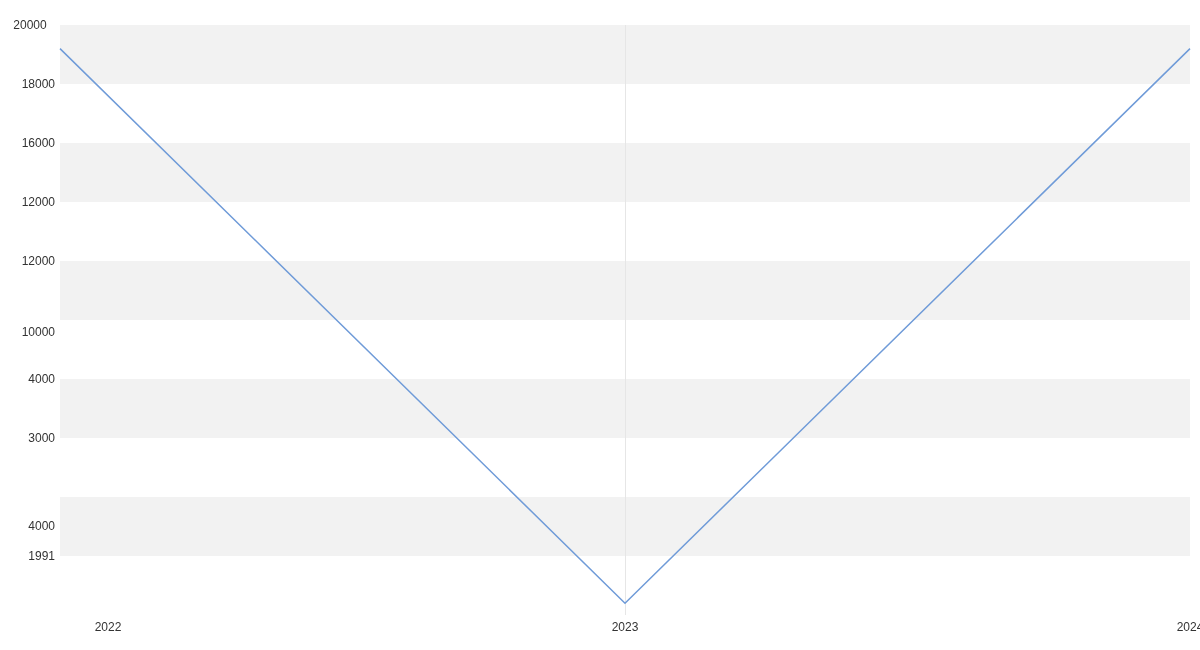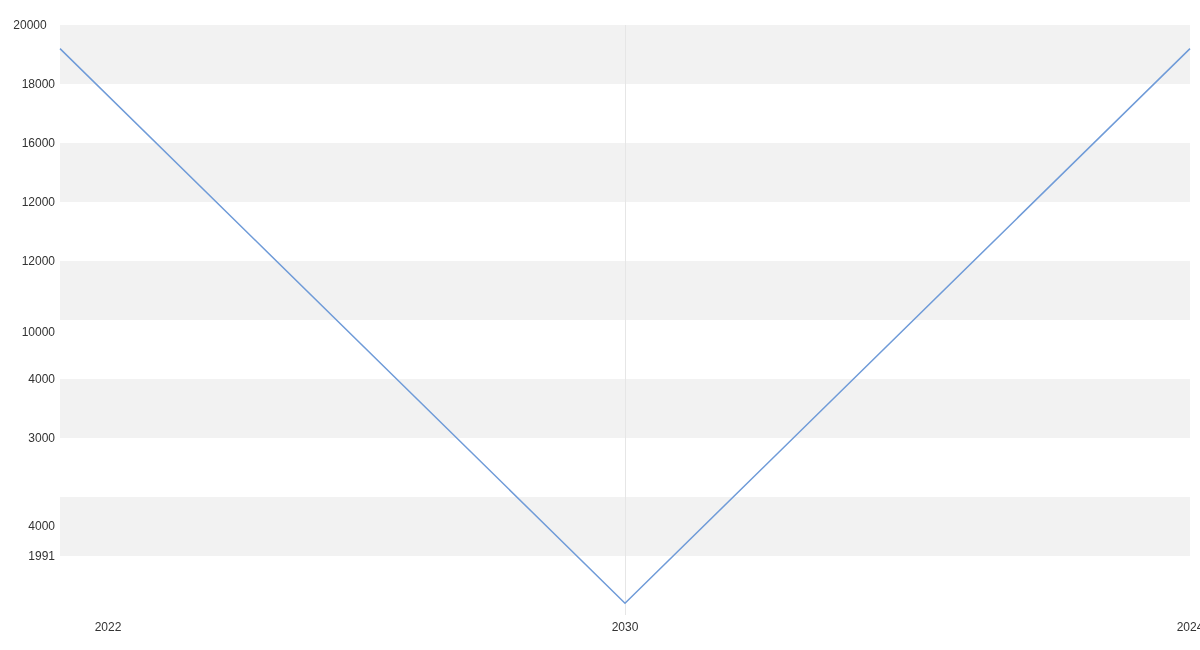--- a/index.html
+++ b/index.html
@@ -94,15 +94,15 @@
     <div class="y-tick" style="top: 526px;">4000</div>
     <div class="y-tick" style="top: 438px;">3000</div>
     <div class="y-tick" style="top: 379px;">4000</div>
     <div class="y-tick" style="top: 332px;">10000</div>
     <div class="y-tick" style="top: 261px;">12000</div>
     <div class="y-tick" style="top: 202px;">12000</div>
     <div class="y-tick" style="top: 143px;">16000</div>
     <div class="y-tick" style="top: 84px;">18000</div>
     <div class="y-tick" style="top: 25px; text-align: center;">20000</div>
     <div class="x-tick" style="left: 60px; margin-left: 48px;">2022</div>
-    <div class="x-tick" style="left: 625px;">2030</div>
+    <div class="x-tick" style="left: 625px;">2023</div>
     <div class="x-tick" style="left: 1190px;">2024</div>
   </div>
 
 </body></html>

